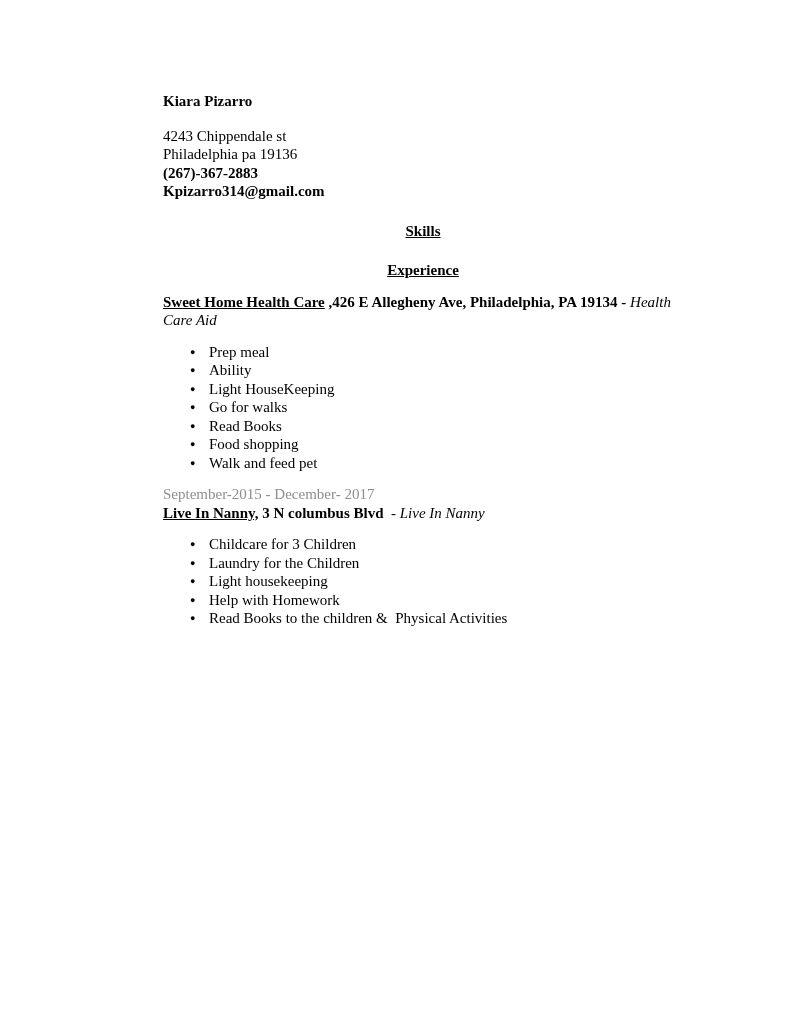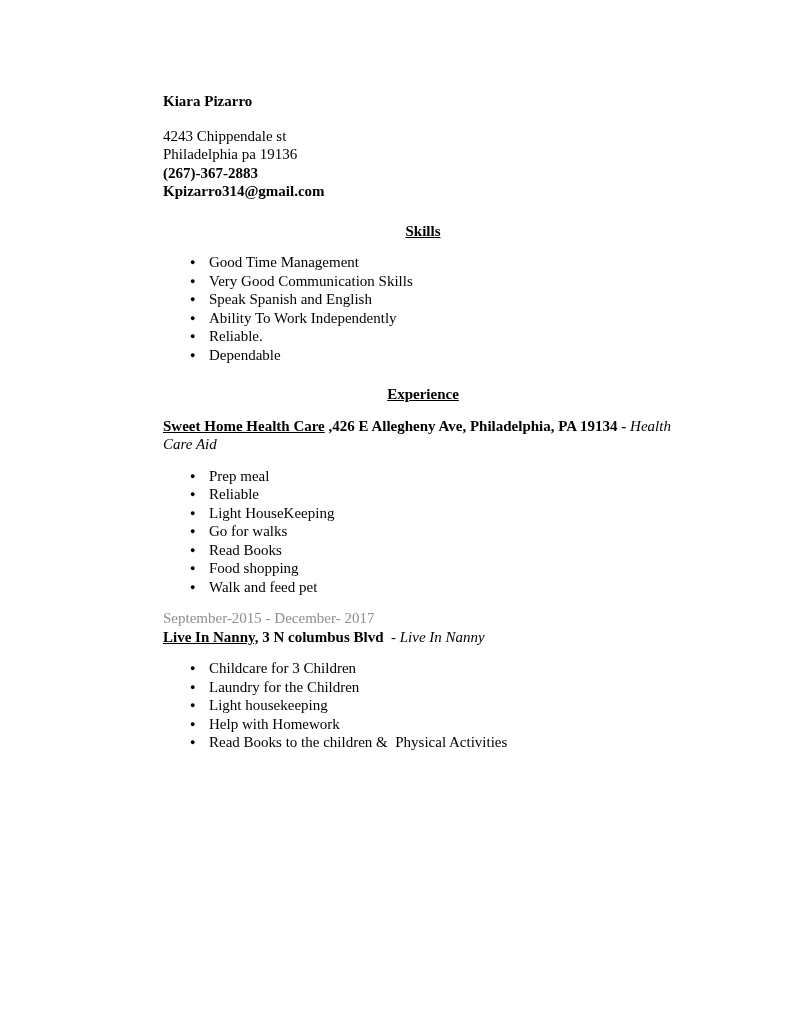--- a/index.html
+++ b/index.html
@@ -89,38 +89,30 @@
       <div class="contact">
         <div>4243 Chippendale st</div>
         <div>Philadelphia pa 19136</div>
         <div class="bold">(267)-367-2883</div>
         <div class="bold">Kpizarro314@gmail.com</div>
       </div>
     </header>
 
     <section>
       <h2 class="section-heading">Skills</h2>
-      <ul class="doc-list">
-        <li>Good Time Management</li>
-        <li>Very Good Communication Skills</li>
-        <li>Speak Spanish and English</li>
-        <li>Ability To Work Independently</li>
-        <li>Reliable.</li>
-        <li>Dependable</li>
-      </ul>
     </section>
 
     <section>
       <h2 class="section-heading">Experience</h2>
 
       <div class="job">
         <div class="job-title"><span class="company">Sweet Home Health Care</span><span class="company-suffix"> ,426 E Allegheny Ave, Philadelphia, PA 19134 - </span><span></span><span class="role">Health Care Aid</span></div>
         <ul class="doc-list">
           <li>Prep meal</li>
-          <li>Reliable</li>
+          <li>Ability</li>
           <li>Light HouseKeeping</li>
           <li>Go for walks</li>
           <li>Read Books</li>
           <li>Food shopping</li>
           <li>Walk and feed pet</li>
         </ul>
       </div>
 
       <div class="job">
         <div class="job-dates">September-2015 - December- 2017</div>

